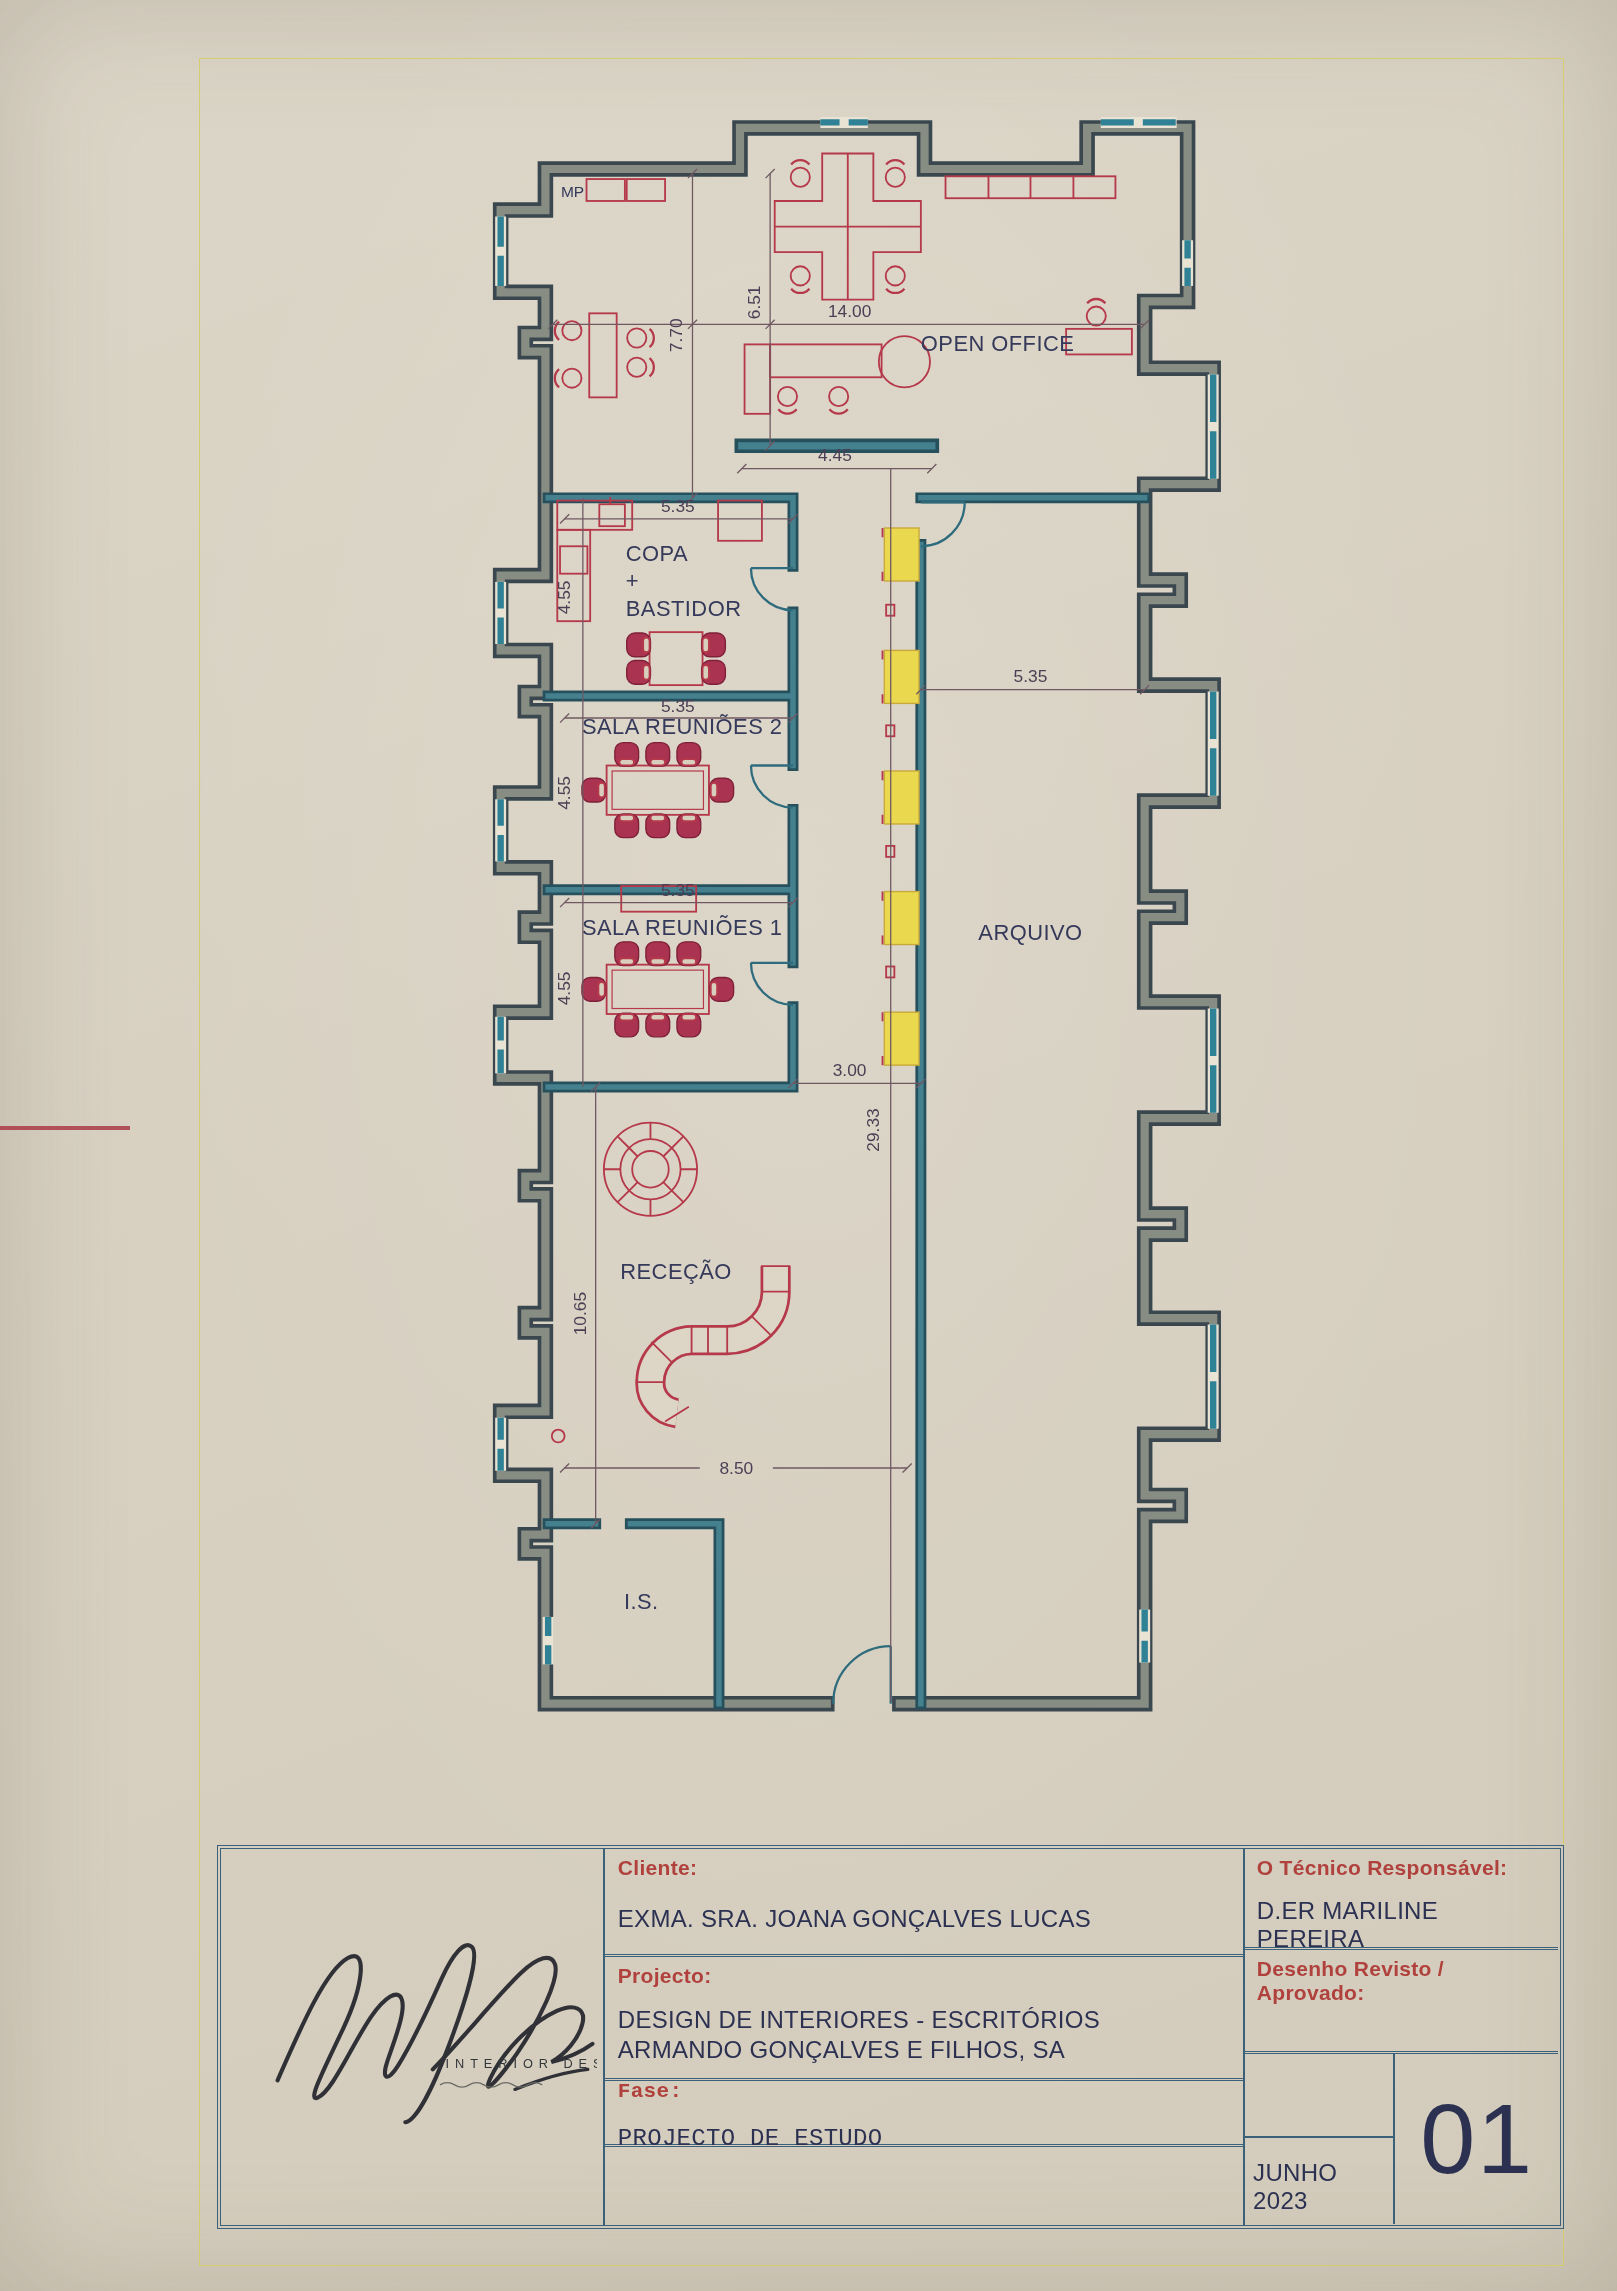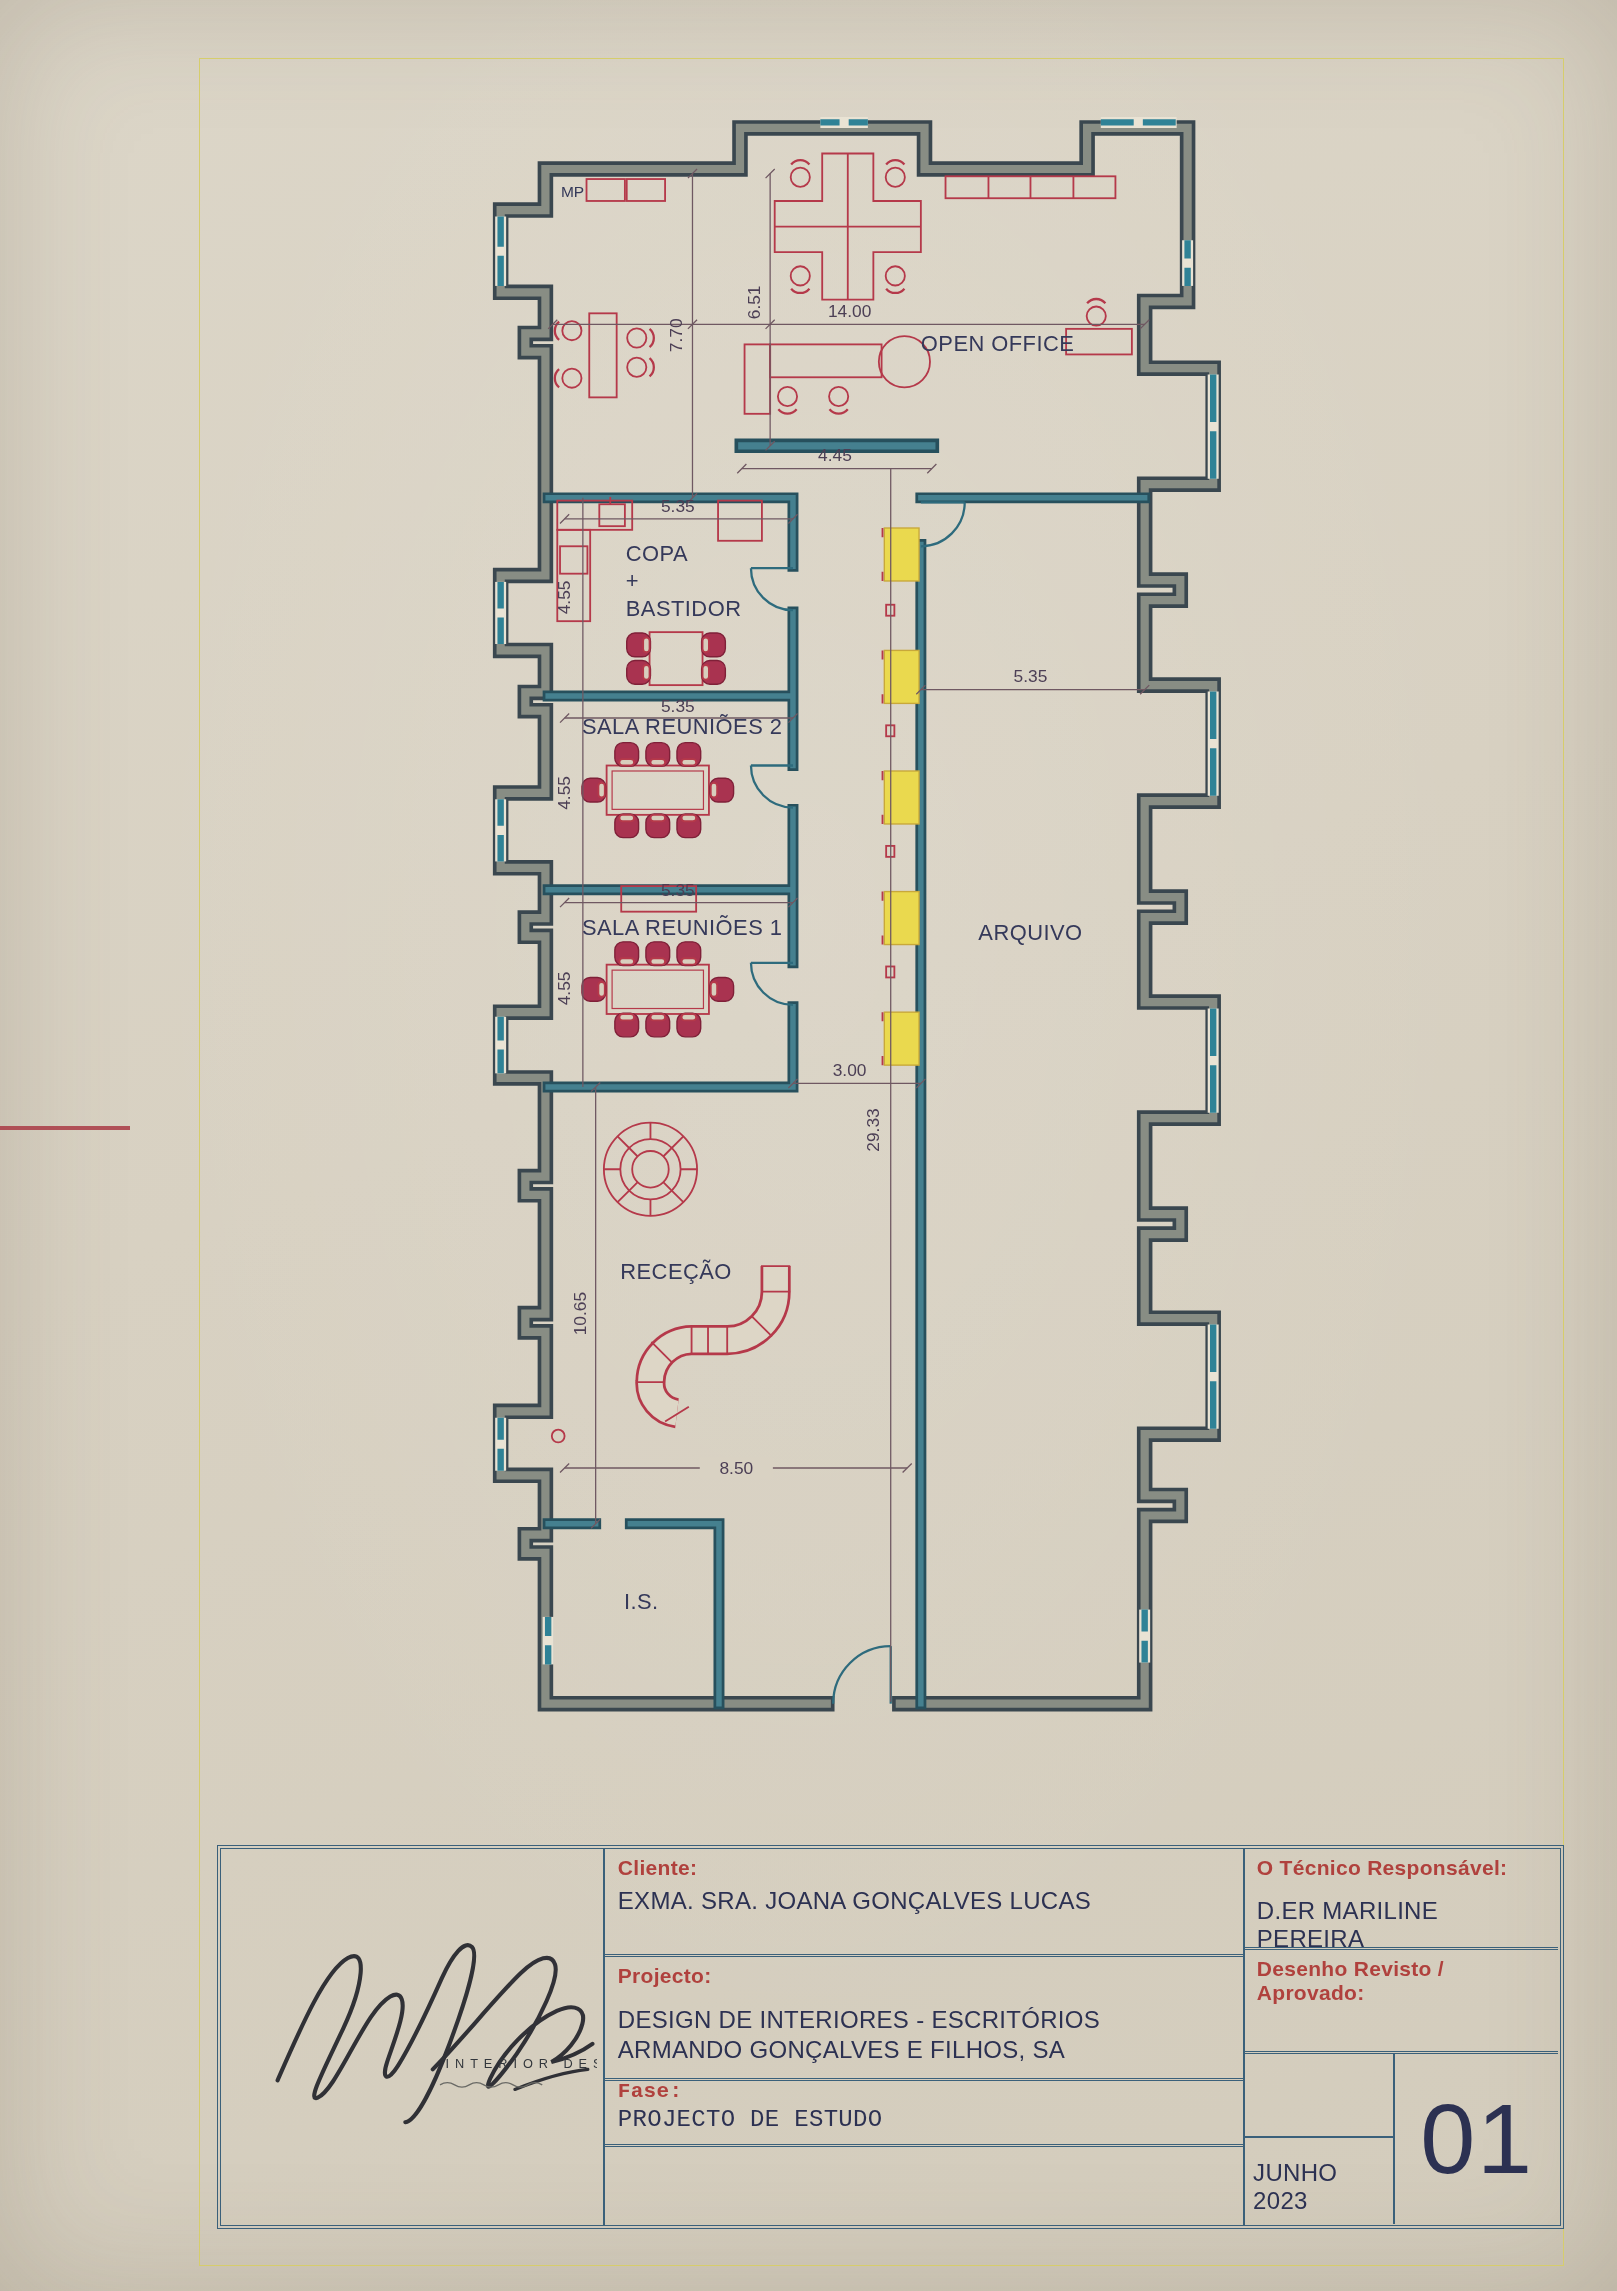--- a/index.html
+++ b/index.html
@@ -46,21 +46,21 @@
   .mid-r3{top:224px;height:74px;border-bottom:3.7px double #3a607a;font-family:Liberation Mono, monospace;}
   .mid-r4{top:306px;height:69px;}
   .rt-r1{top:0;height:101px;border-bottom:3.7px double #3a607a;}
   .rt-r2{top:101px;height:104px;border-bottom:3.7px double #3a607a;}
   .rt-r3{top:205px;height:170px;}
   .rt-r3-left{position:absolute;left:0;top:0;width:151px;height:100%;border-right:2.7px solid #3a607a;box-sizing:border-box;}
   .rt-r3-empty{position:absolute;left:0;top:0;width:100%;height:84px;border-bottom:2.7px solid #3a607a;box-sizing:border-box;}
   .rt-date{position:absolute;left:0;top:84px;width:100%;height:86px;display:flex;align-items:flex-end;padding:0 0 9.1px 9.1px;box-sizing:border-box;}
   .rt-r3-right{position:absolute;left:151px;top:0;width:164px;height:100%;display:flex;align-items:center;justify-content:center;}
   .sheet-num{font-size:99px;color:#2c3152;letter-spacing:1.8px;}
-  .v-space{margin-top:7px;}
+  .v-space{margin-top:25px;}
 </style>
 </head>
 <body>
 
 <div class="page">
 
   <div class="sheet-border"></div>
   <div class="red-margin-line"></div>
 
   <svg width="1617" height="1827" viewBox="0 0 1770 2000" style="position:absolute;left:0;top:0;">
@@ -333,21 +333,21 @@
       <div class="row mid-r1 pad">
         <div class="red-lbl">Cliente:</div>
         <div class="val v-space">EXMA. SRA. JOANA GONÇALVES LUCAS</div>
       </div>
       <div class="row mid-r2 pad">
         <div class="red-lbl">Projecto:</div>
         <div class="val" style="margin-top:17px;width:567px;line-height:1.25;">DESIGN DE INTERIORES - ESCRITÓRIOS ARMANDO GONÇALVES E FILHOS, SA</div>
       </div>
       <div class="row mid-r3 pad">
         <div class="red-lbl">Fase:</div>
-        <div class="val" style="margin-top:3px;">PROJECTO DE ESTUDO</div>
+        <div class="val" style="margin-top:22px;">PROJECTO DE ESTUDO</div>
       </div>
     </div>
 
     <div class="cell tb-right">
       <div class="row rt-r1 pad">
         <div class="red-lbl">O Técnico Responsável:</div>
         <div class="val" style="margin-top:16.4px;">D.ER MARILINE PEREIRA</div>
       </div>
       <div class="row rt-r2 pad">
         <div class="red-lbl">Desenho Revisto / Aprovado:</div>

